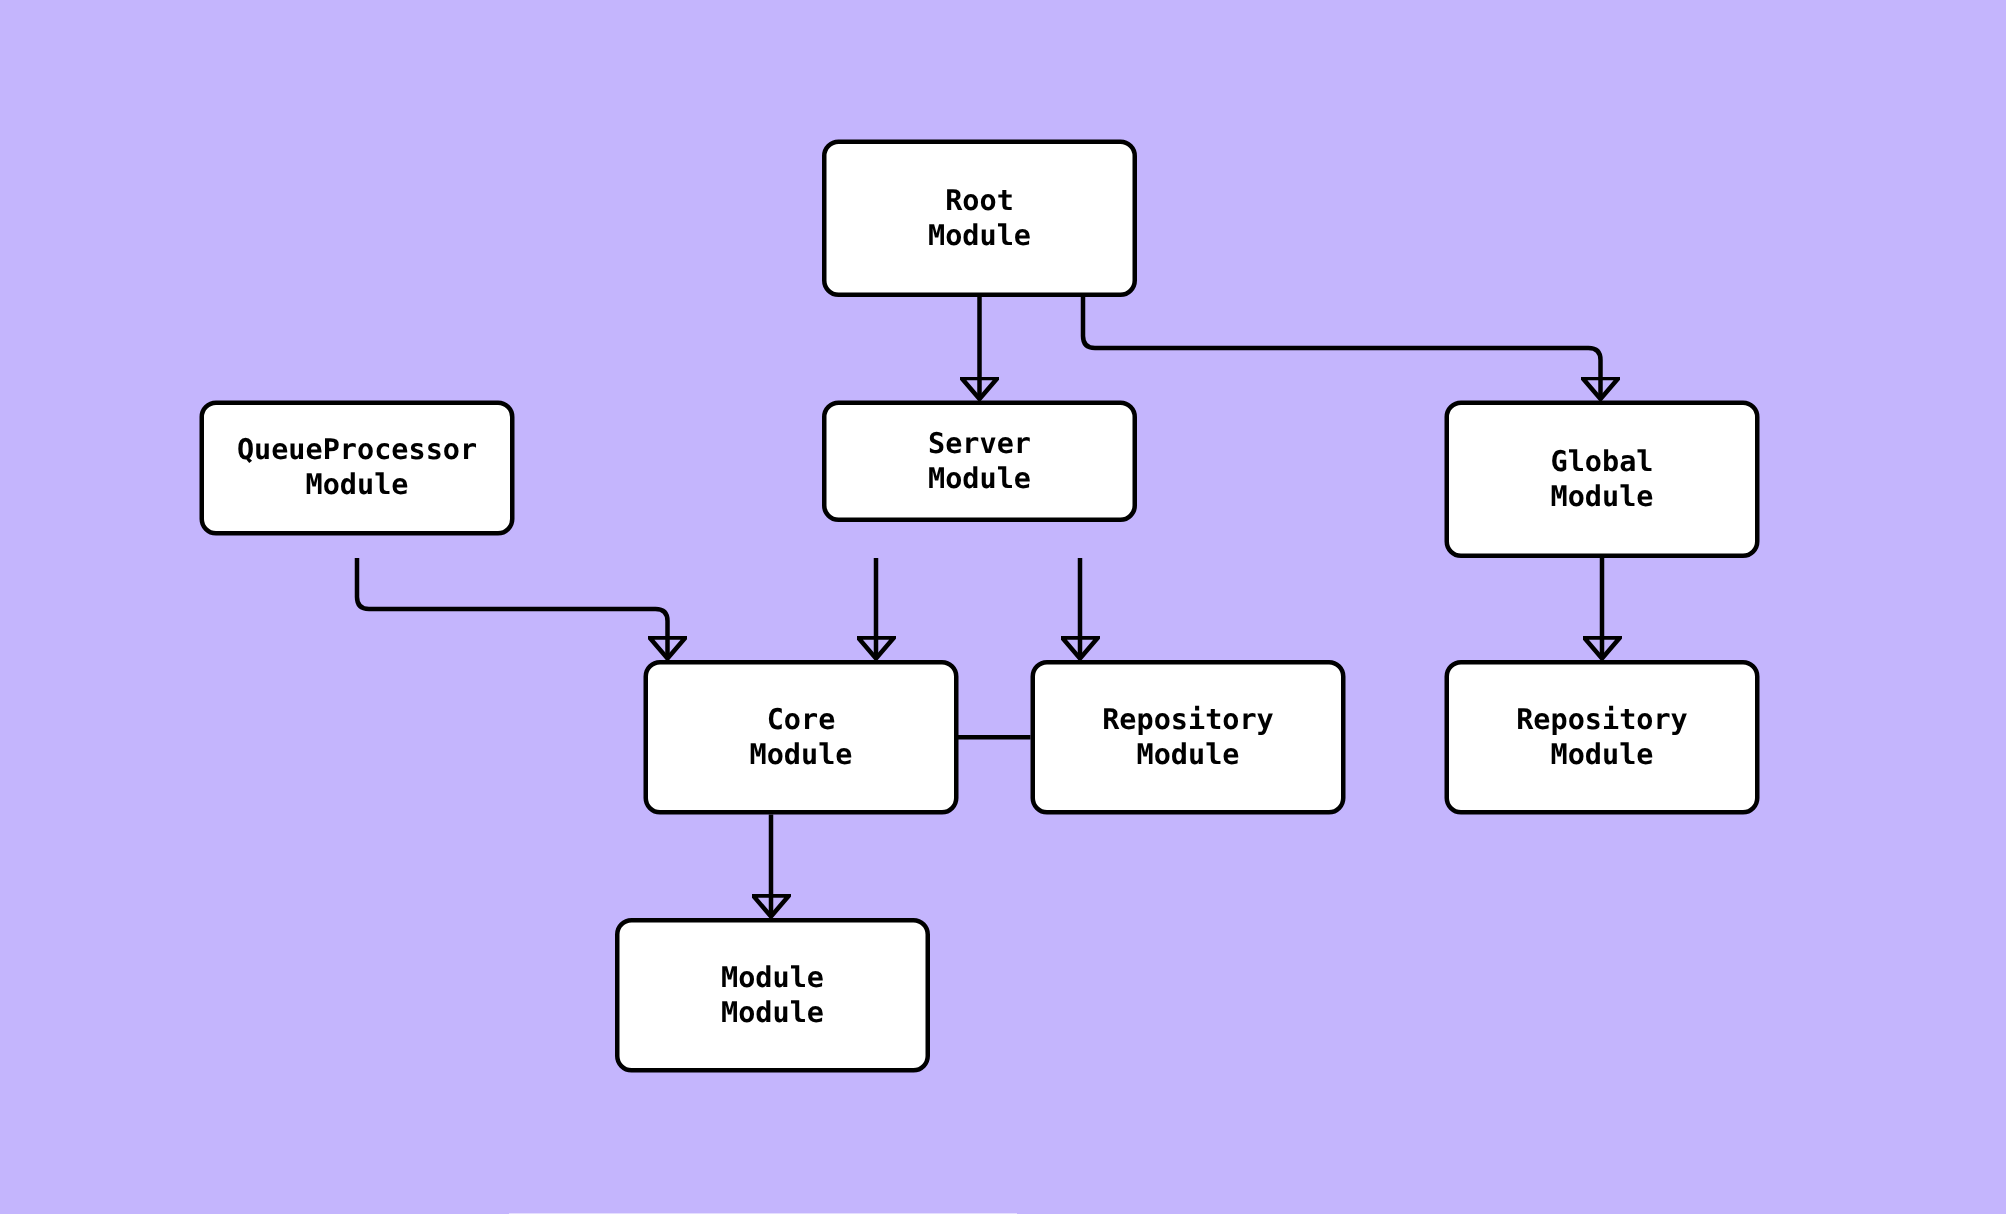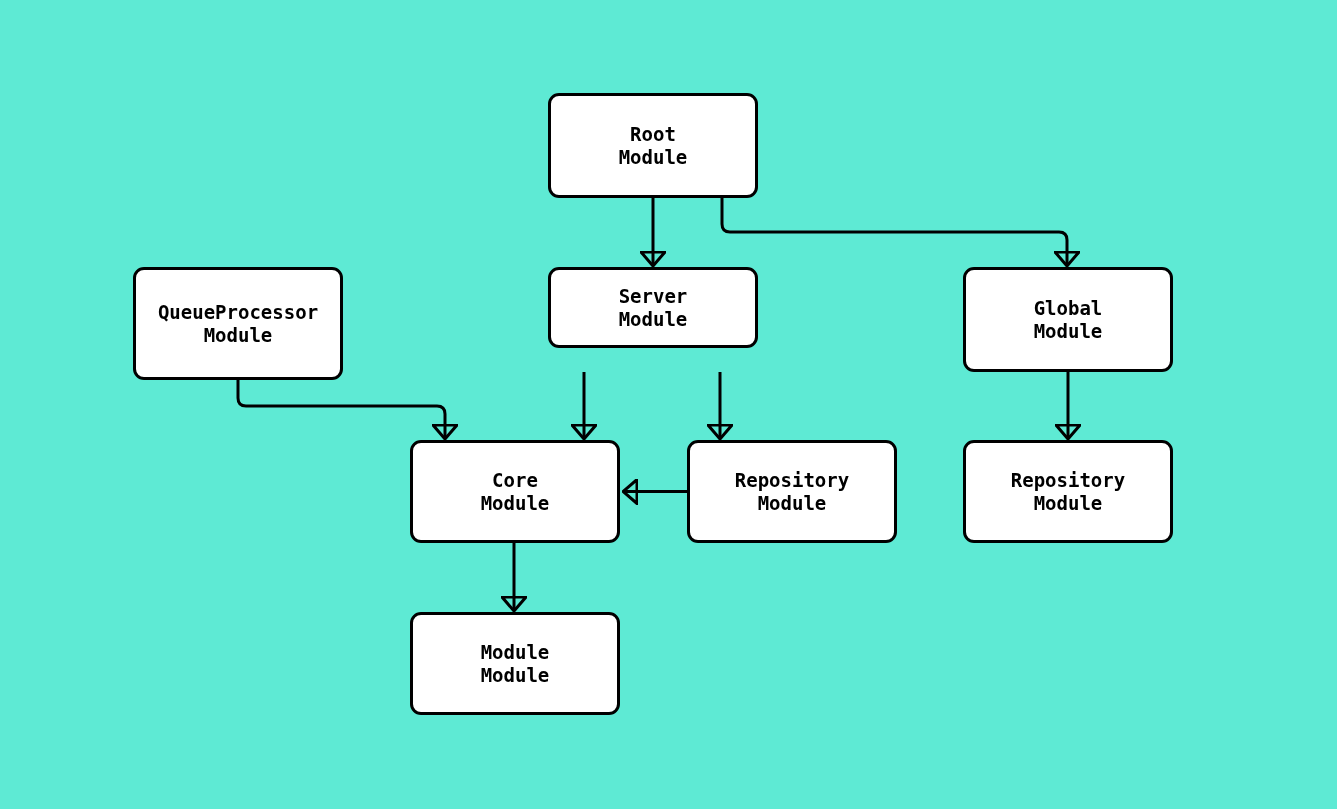--- a/index.html
+++ b/index.html
@@ -5,21 +5,21 @@
   html, body {
     margin: 0;
     padding: 0;
     background: #ffffff;
     font-family: "DejaVu Sans Mono", monospace;
   }
   .canvas {
     position: relative;
     width: 1337px;
     height: 809px;
-    background: #5eead4;
+    background: #c4b5fd;
     overflow: hidden;
   }
   .edge-layer {
     position: absolute;
     left: 0;
     top: 0;
     width: 1337px;
     height: 809px;
   }
   .edge-layer path {
@@ -39,24 +39,24 @@
     flex-direction: column;
     align-items: center;
     justify-content: center;
     text-align: center;
     font-weight: 700;
     font-size: 19px;
     line-height: 23px;
     font-family: "DejaVu Sans Mono", monospace;
   }
   #n-root          { left: 548px; top:  93px; height: 105px; }
-  #n-queueprocessor{ left: 133px; top: 267px; height: 113px; align-items: center; }
+  #n-queueprocessor{ left: 133px; top: 267px; height: 90px; align-items: center; }
   #n-server        { left: 548px; top: 267px; height: 81px; }
   #n-global        { left: 963px; top: 267px; height: 105px; }
-  #n-core          { left: 410px; top: 440px; height: 103px; }
+  #n-core          { left: 429px; top: 440px; height: 103px; }
   #n-endpoints     { left: 687px; top: 440px; height: 103px; }
   #n-repository    { left: 963px; top: 440px; height: 103px; }
   #n-queue         { left: 410px; top: 612px; height: 103px; }
 </style>
 </head>
 <body>
 
 <div class="canvas">
 
   <svg class="edge-layer" width="1337" height="809" viewBox="0 0 1337 809" xmlns="http://www.w3.org/2000/svg">

